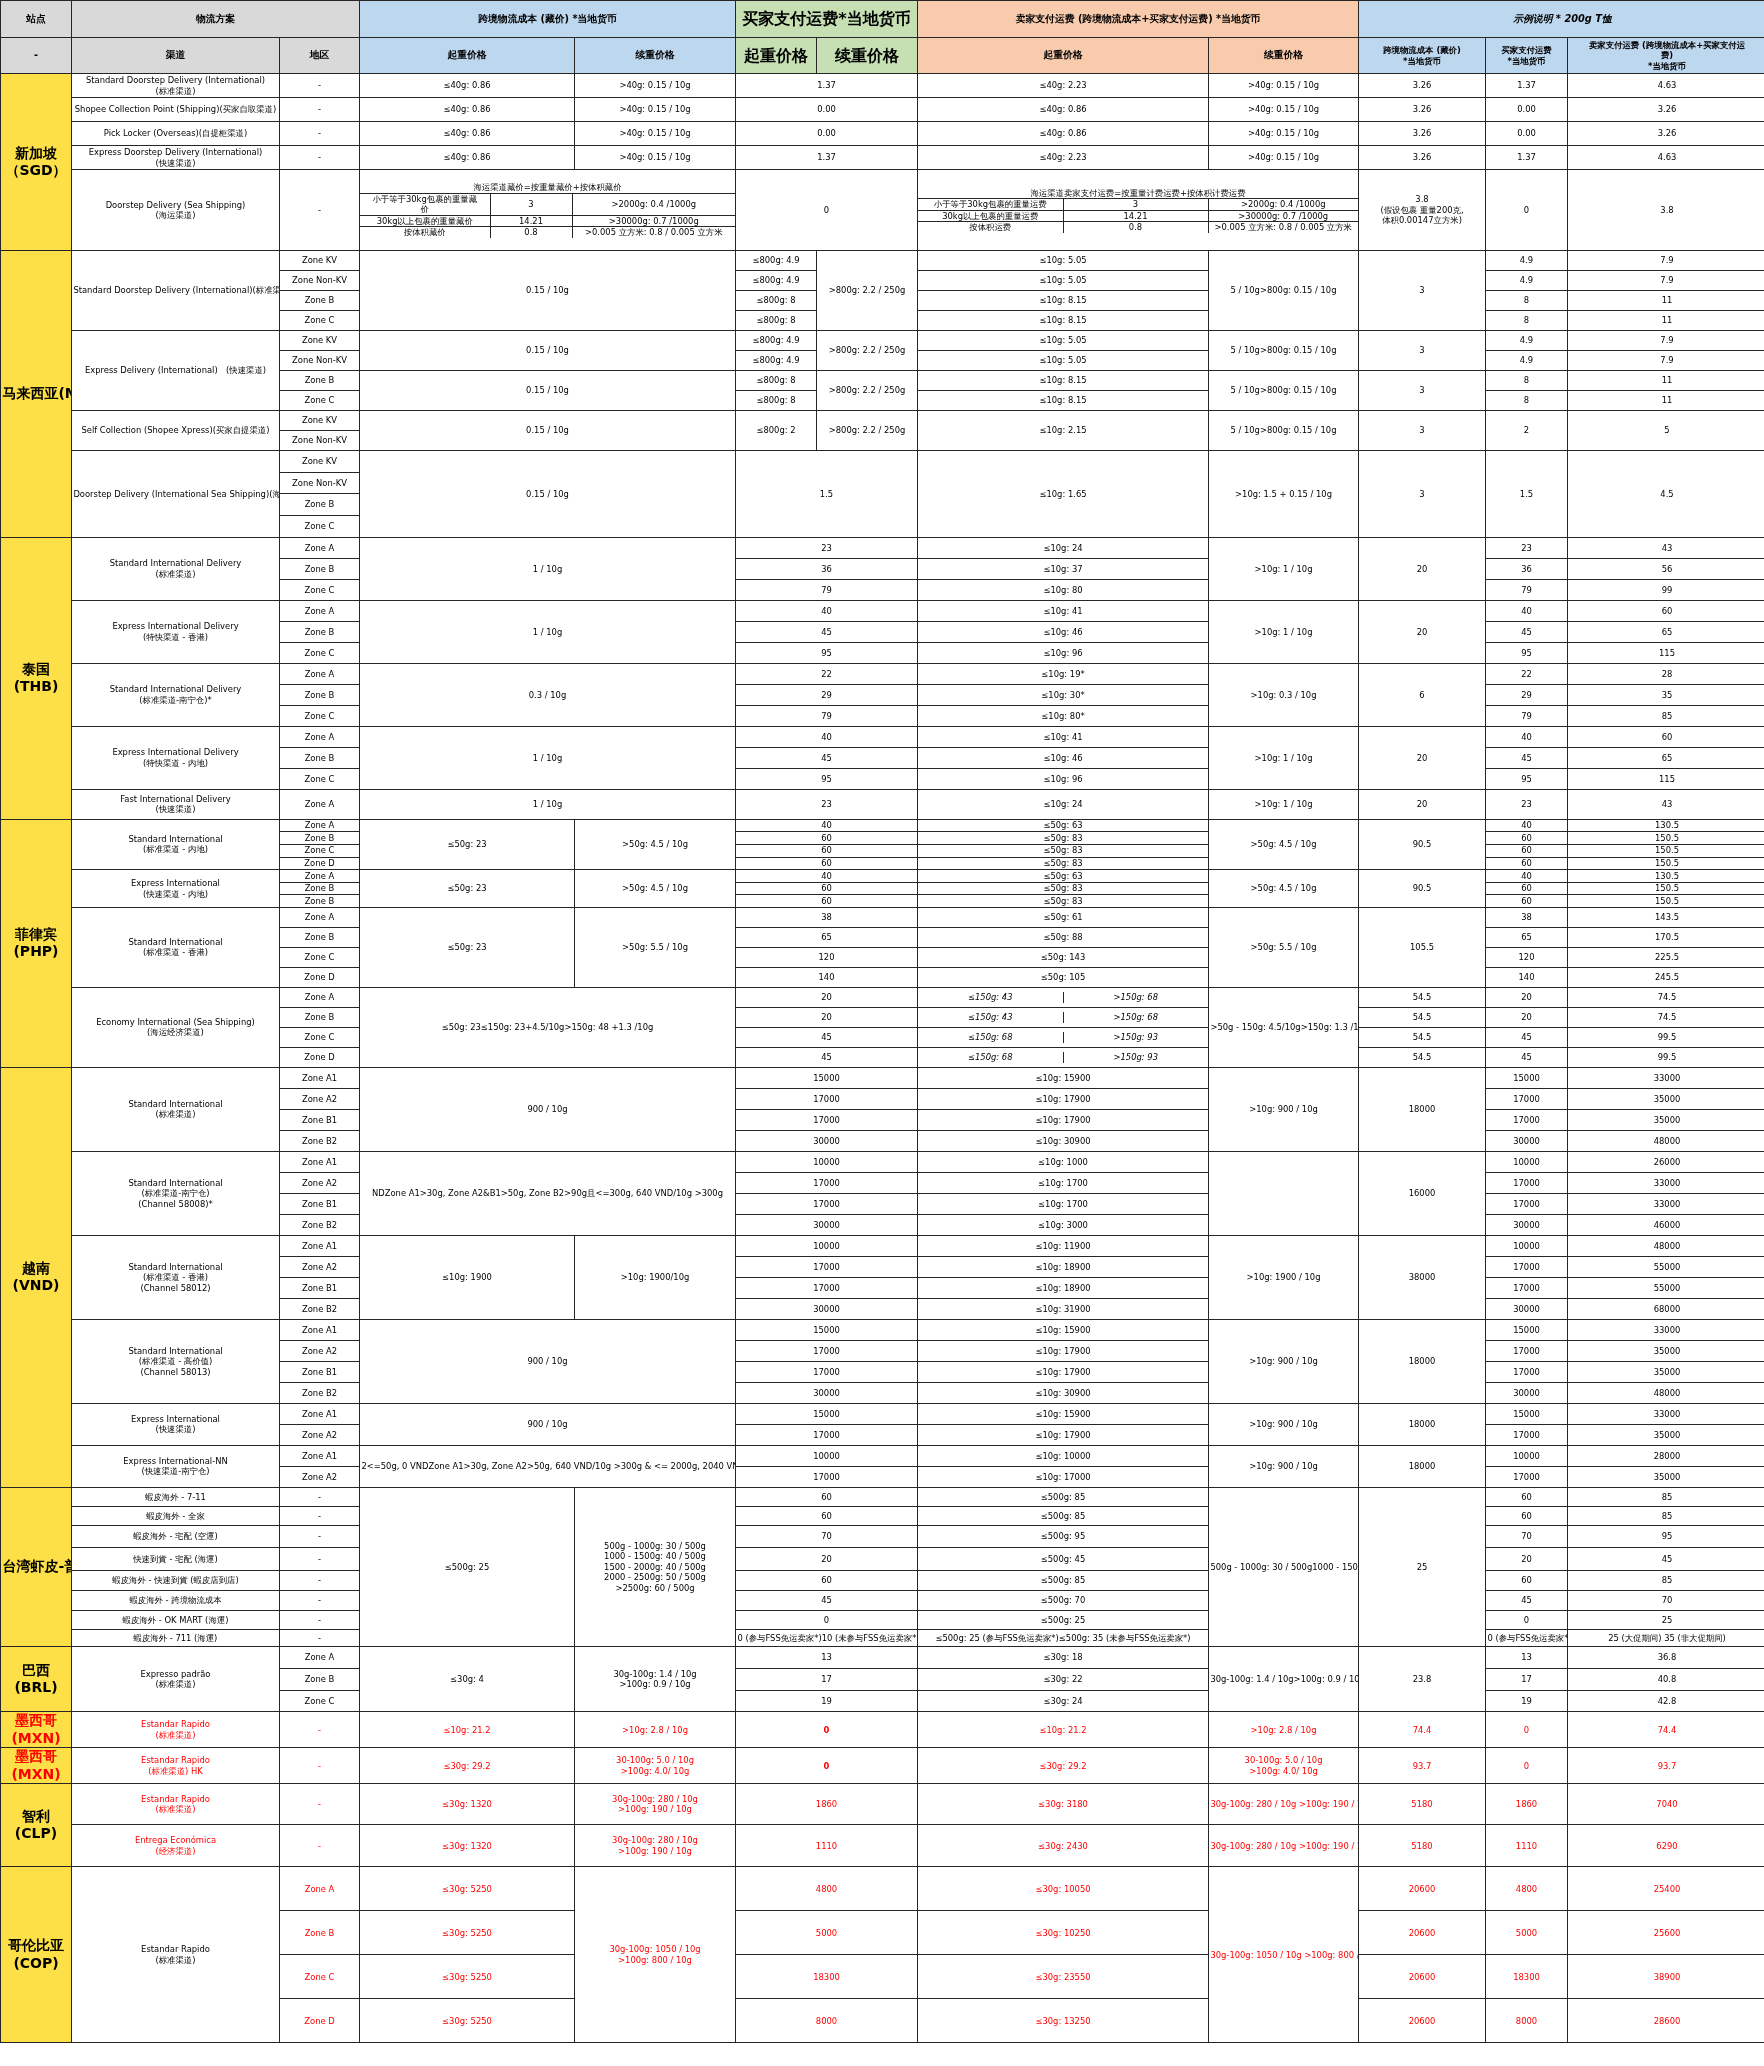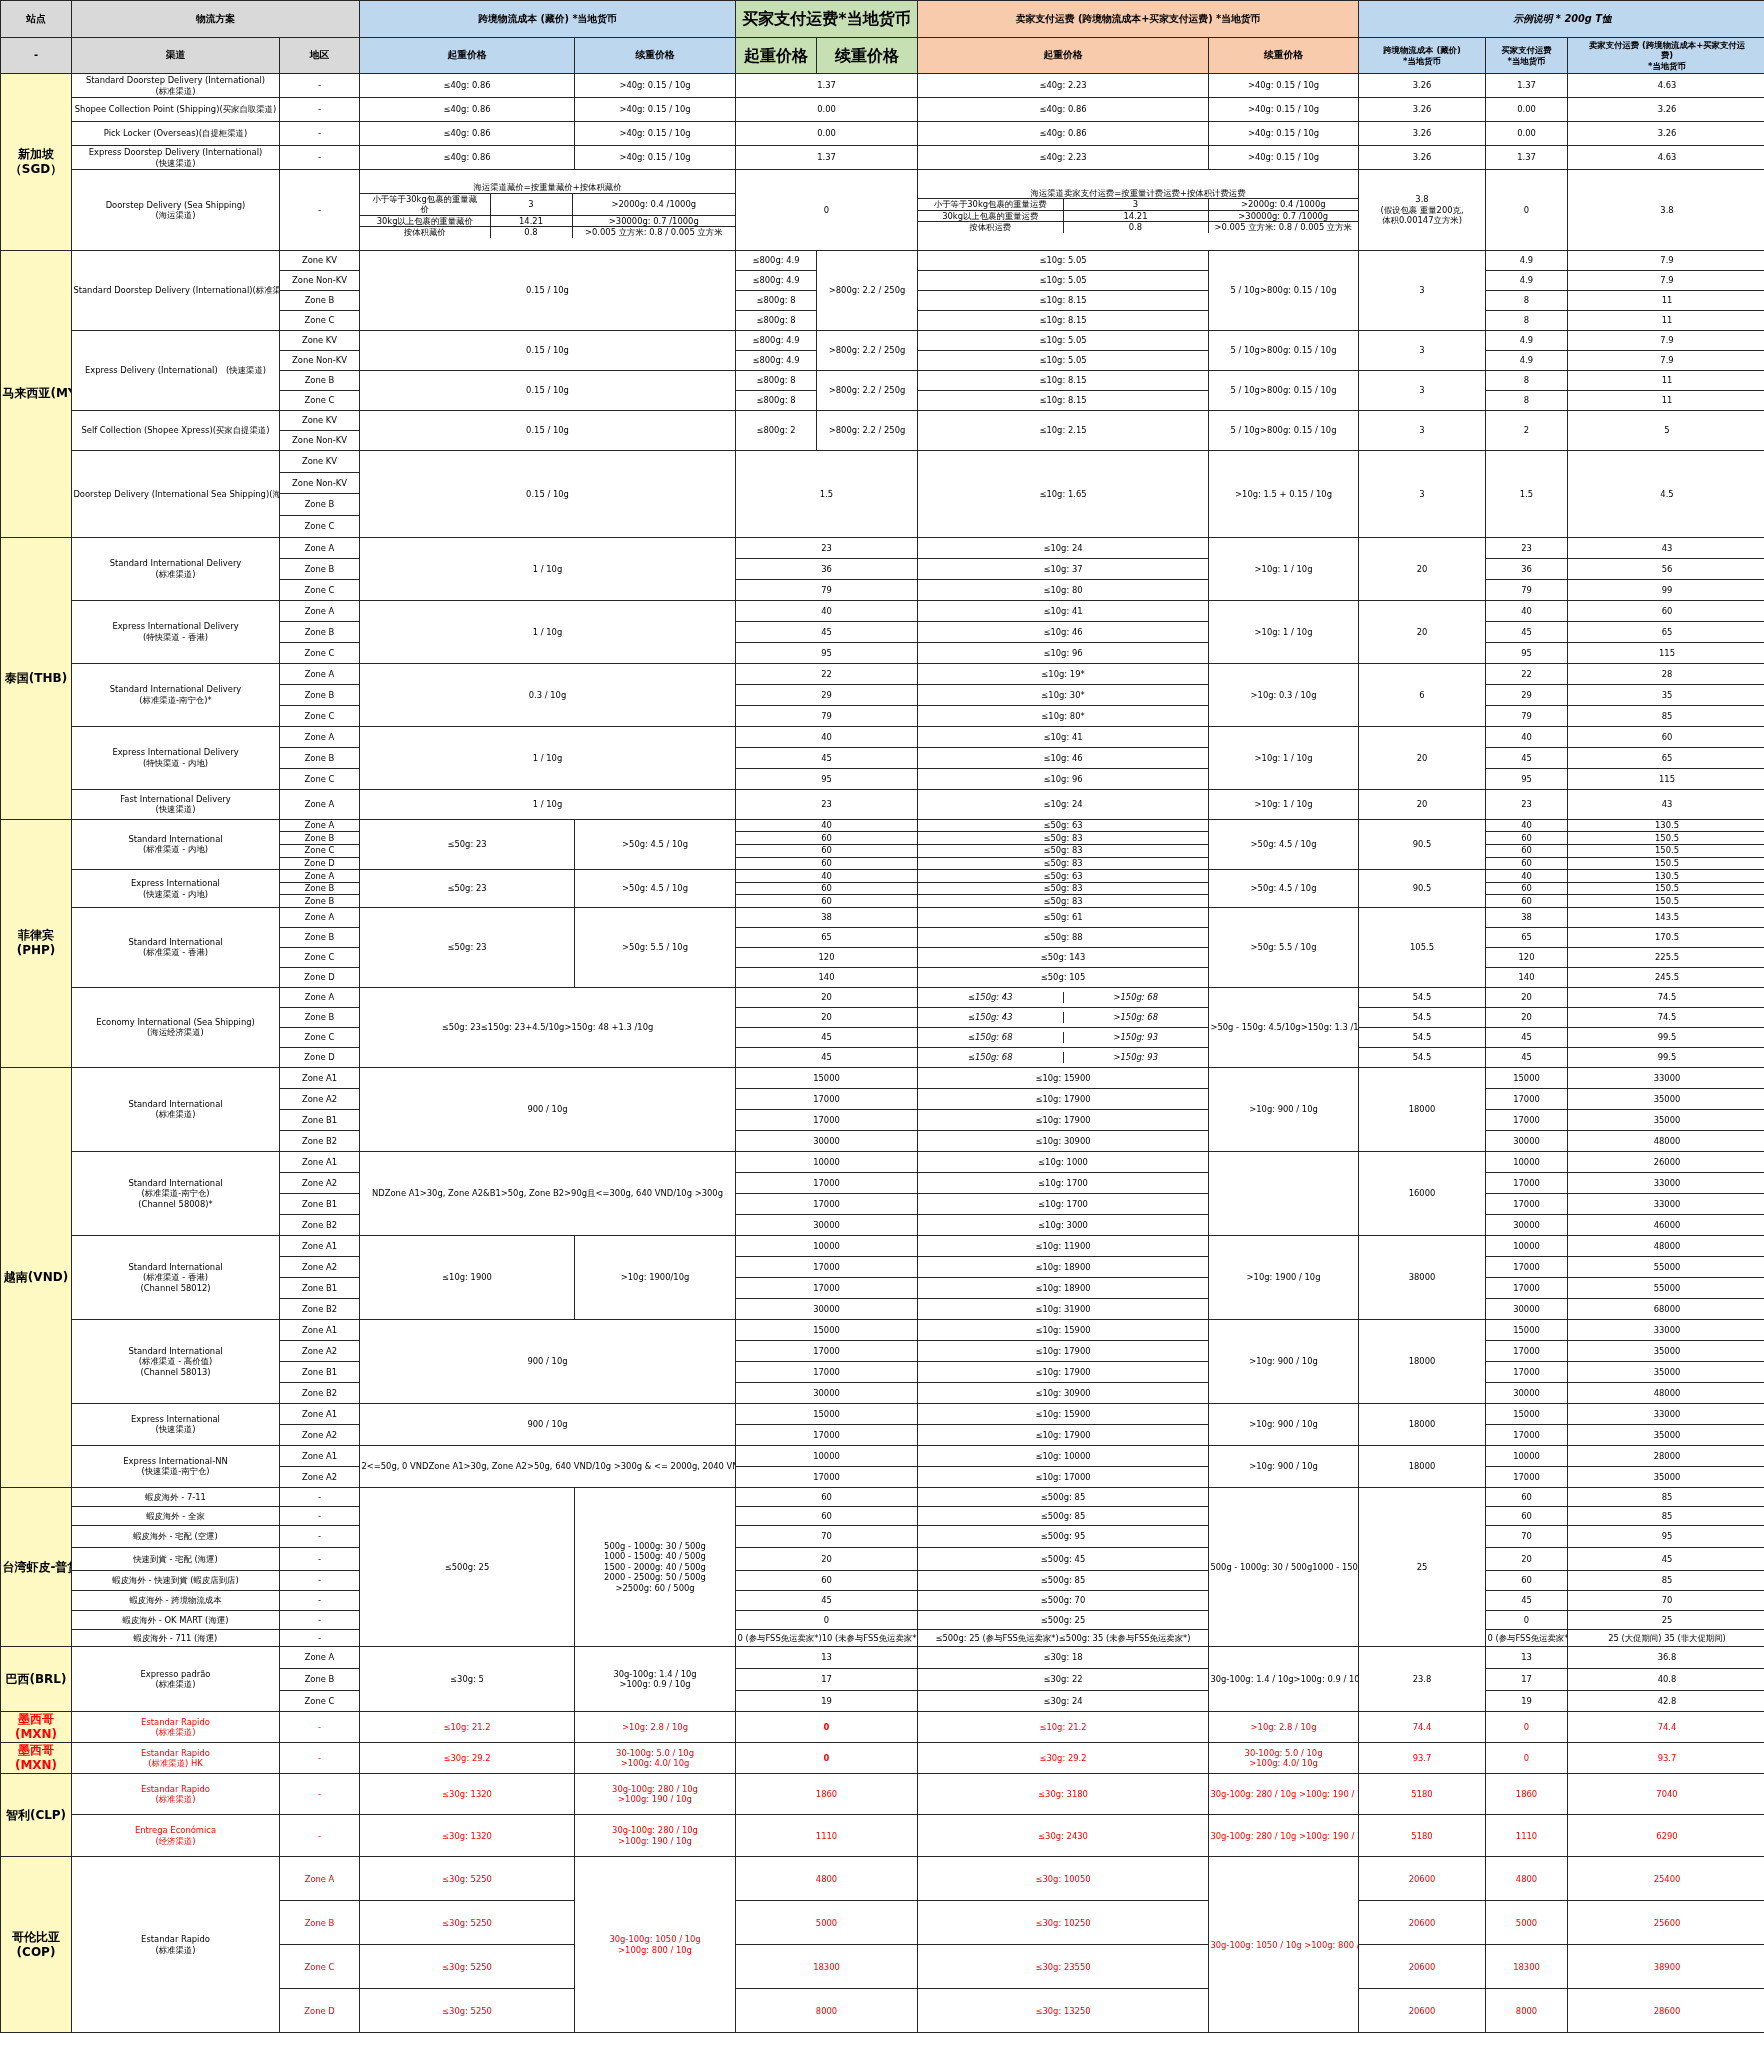--- a/index.html
+++ b/index.html
@@ -9,21 +9,21 @@
   table.main{border-collapse:collapse;table-layout:fixed;width:1763px;border:1.4px solid #000;}
   td{border:0.7px solid #262626;text-align:center;vertical-align:middle;font-size:8.4px;
      padding:0 1.4px;overflow:hidden;word-wrap:break-word;line-height:1.25;}
   tr.st td{border-top:1.4px solid #000;}
   .hg{background:#D9D9D9;font-weight:bold;font-size:9.8px;}
   .hb{background:#BDD7EE;font-weight:bold;font-size:9.8px;}
   .hgr{background:#C6E0B4;font-weight:bold;font-size:16px;}
   .ho{background:#F8CBAD;font-weight:bold;font-size:9.8px;}
   .i{font-style:italic;}
   .s{font-size:8.4px;}
-  .site{background:#fef9c3;font-weight:bold;font-size:12px;}
+  .site{background:#fde047;font-weight:bold;font-size:14px;}
   .r{color:#FF0000;}
   .b{font-weight:bold;}
   .clip{white-space:nowrap;}
   td.p0{padding:0;}
   table.sub{border-collapse:collapse;table-layout:fixed;width:100%;height:100%;}
   table.sub td{border:0.7px solid #262626;font-size:8.4px;}
   table.sub tr:first-child td{border-top:none;}
   table.sub tr:last-child td{border-bottom:none;}
   table.sub td:first-child{border-left:none;}
   table.sub td:last-child{border-right:none;}
@@ -786,21 +786,21 @@
           <td>-</td>
           <td colspan="2" class="clip">0 (参与FSS免运卖家*)10 (未参与FSS免运卖家*)</td>
           <td class="clip">≤500g: 25 (参与FSS免运卖家*)≤500g: 35 (未参与FSS免运卖家*)</td>
           <td class="clip">0 (参与FSS免运卖家*)10 (未参与FSS免运卖家*)</td>
           <td class="clip">25 (大促期间) 35 (非大促期间)</td>
         </tr>
         <tr class="st" style="height: 21.7px;">
           <td rowspan="3" class="site">巴西(BRL)</td>
           <td rowspan="3">Expresso padrão<br>(标准渠道)</td>
           <td>Zone A</td>
-          <td rowspan="3">≤30g: 5</td>
+          <td rowspan="3">≤30g: 4</td>
           <td rowspan="3">30g-100g: 1.4 / 10g<br>&gt;100g:    0.9 / 10g</td>
           <td colspan="2">13</td>
           <td>≤30g: 18</td>
           <td rowspan="3" class="clip">30g-100g: 1.4 / 10g&gt;100g:   0.9 / 10g</td>
           <td rowspan="3">23.8</td>
           <td>13</td>
           <td>36.8</td>
         </tr>
         <tr style="height: 21.7px;">
           <td>Zone B</td>

